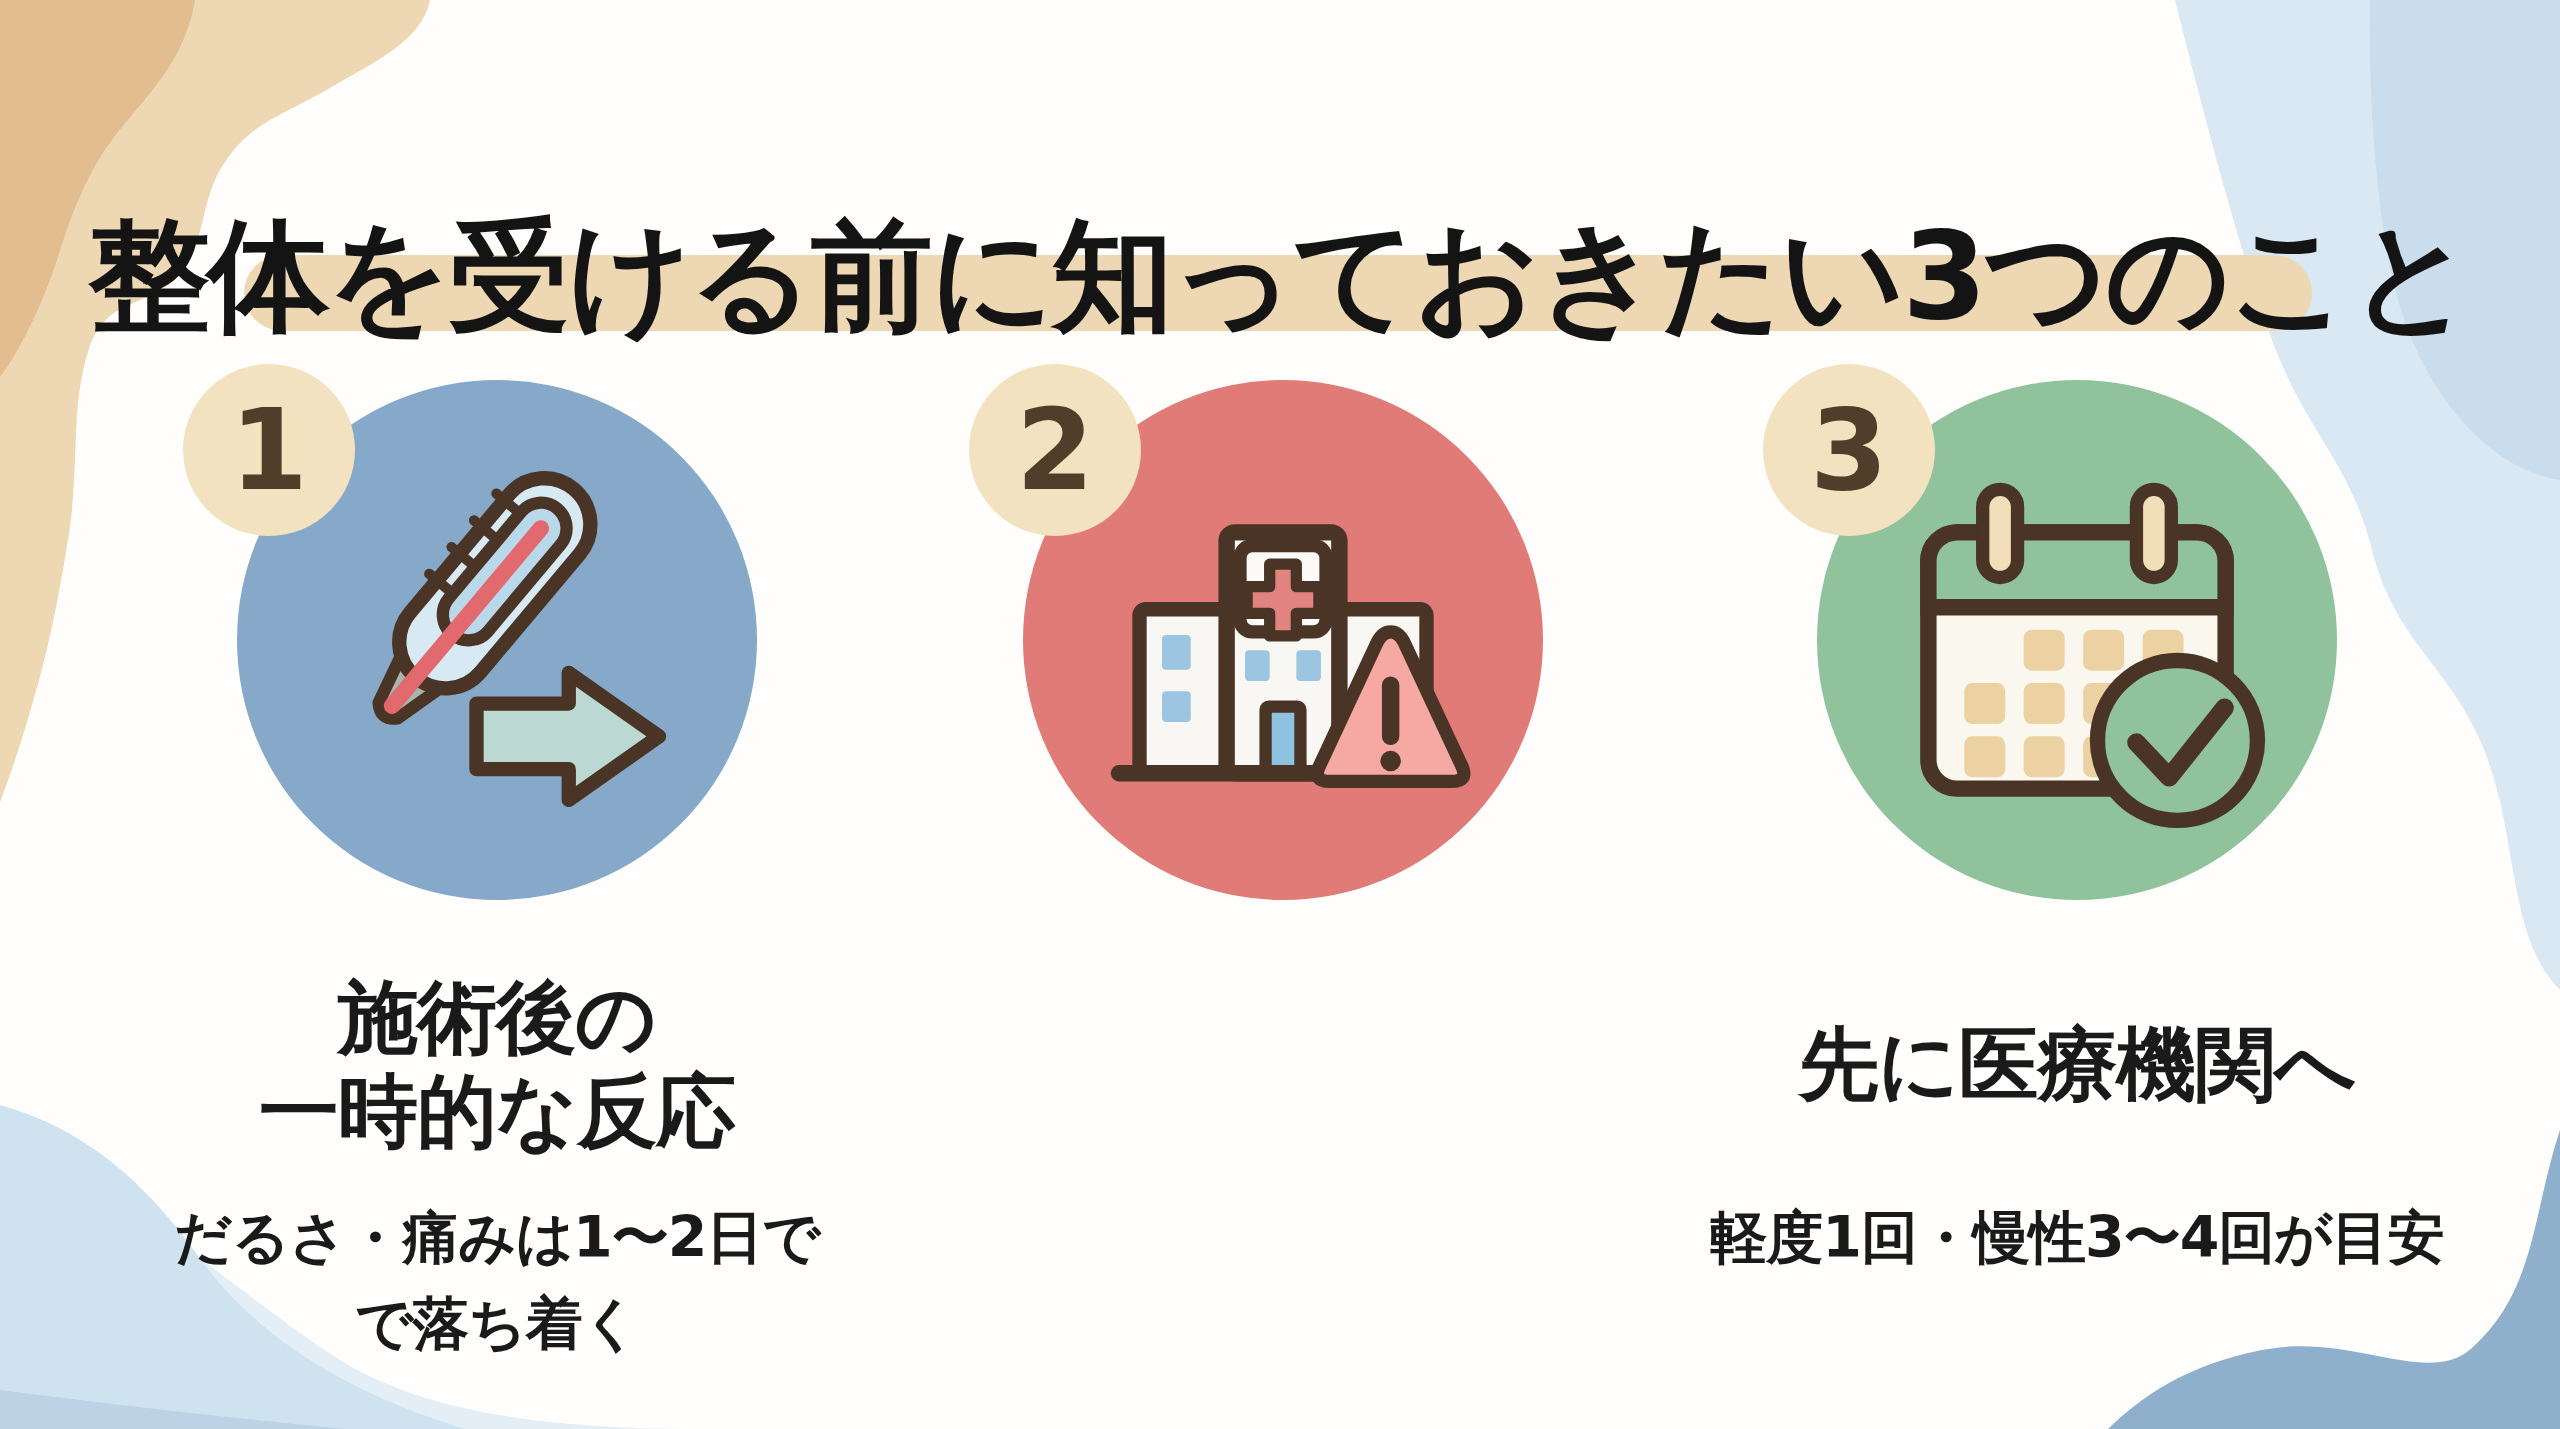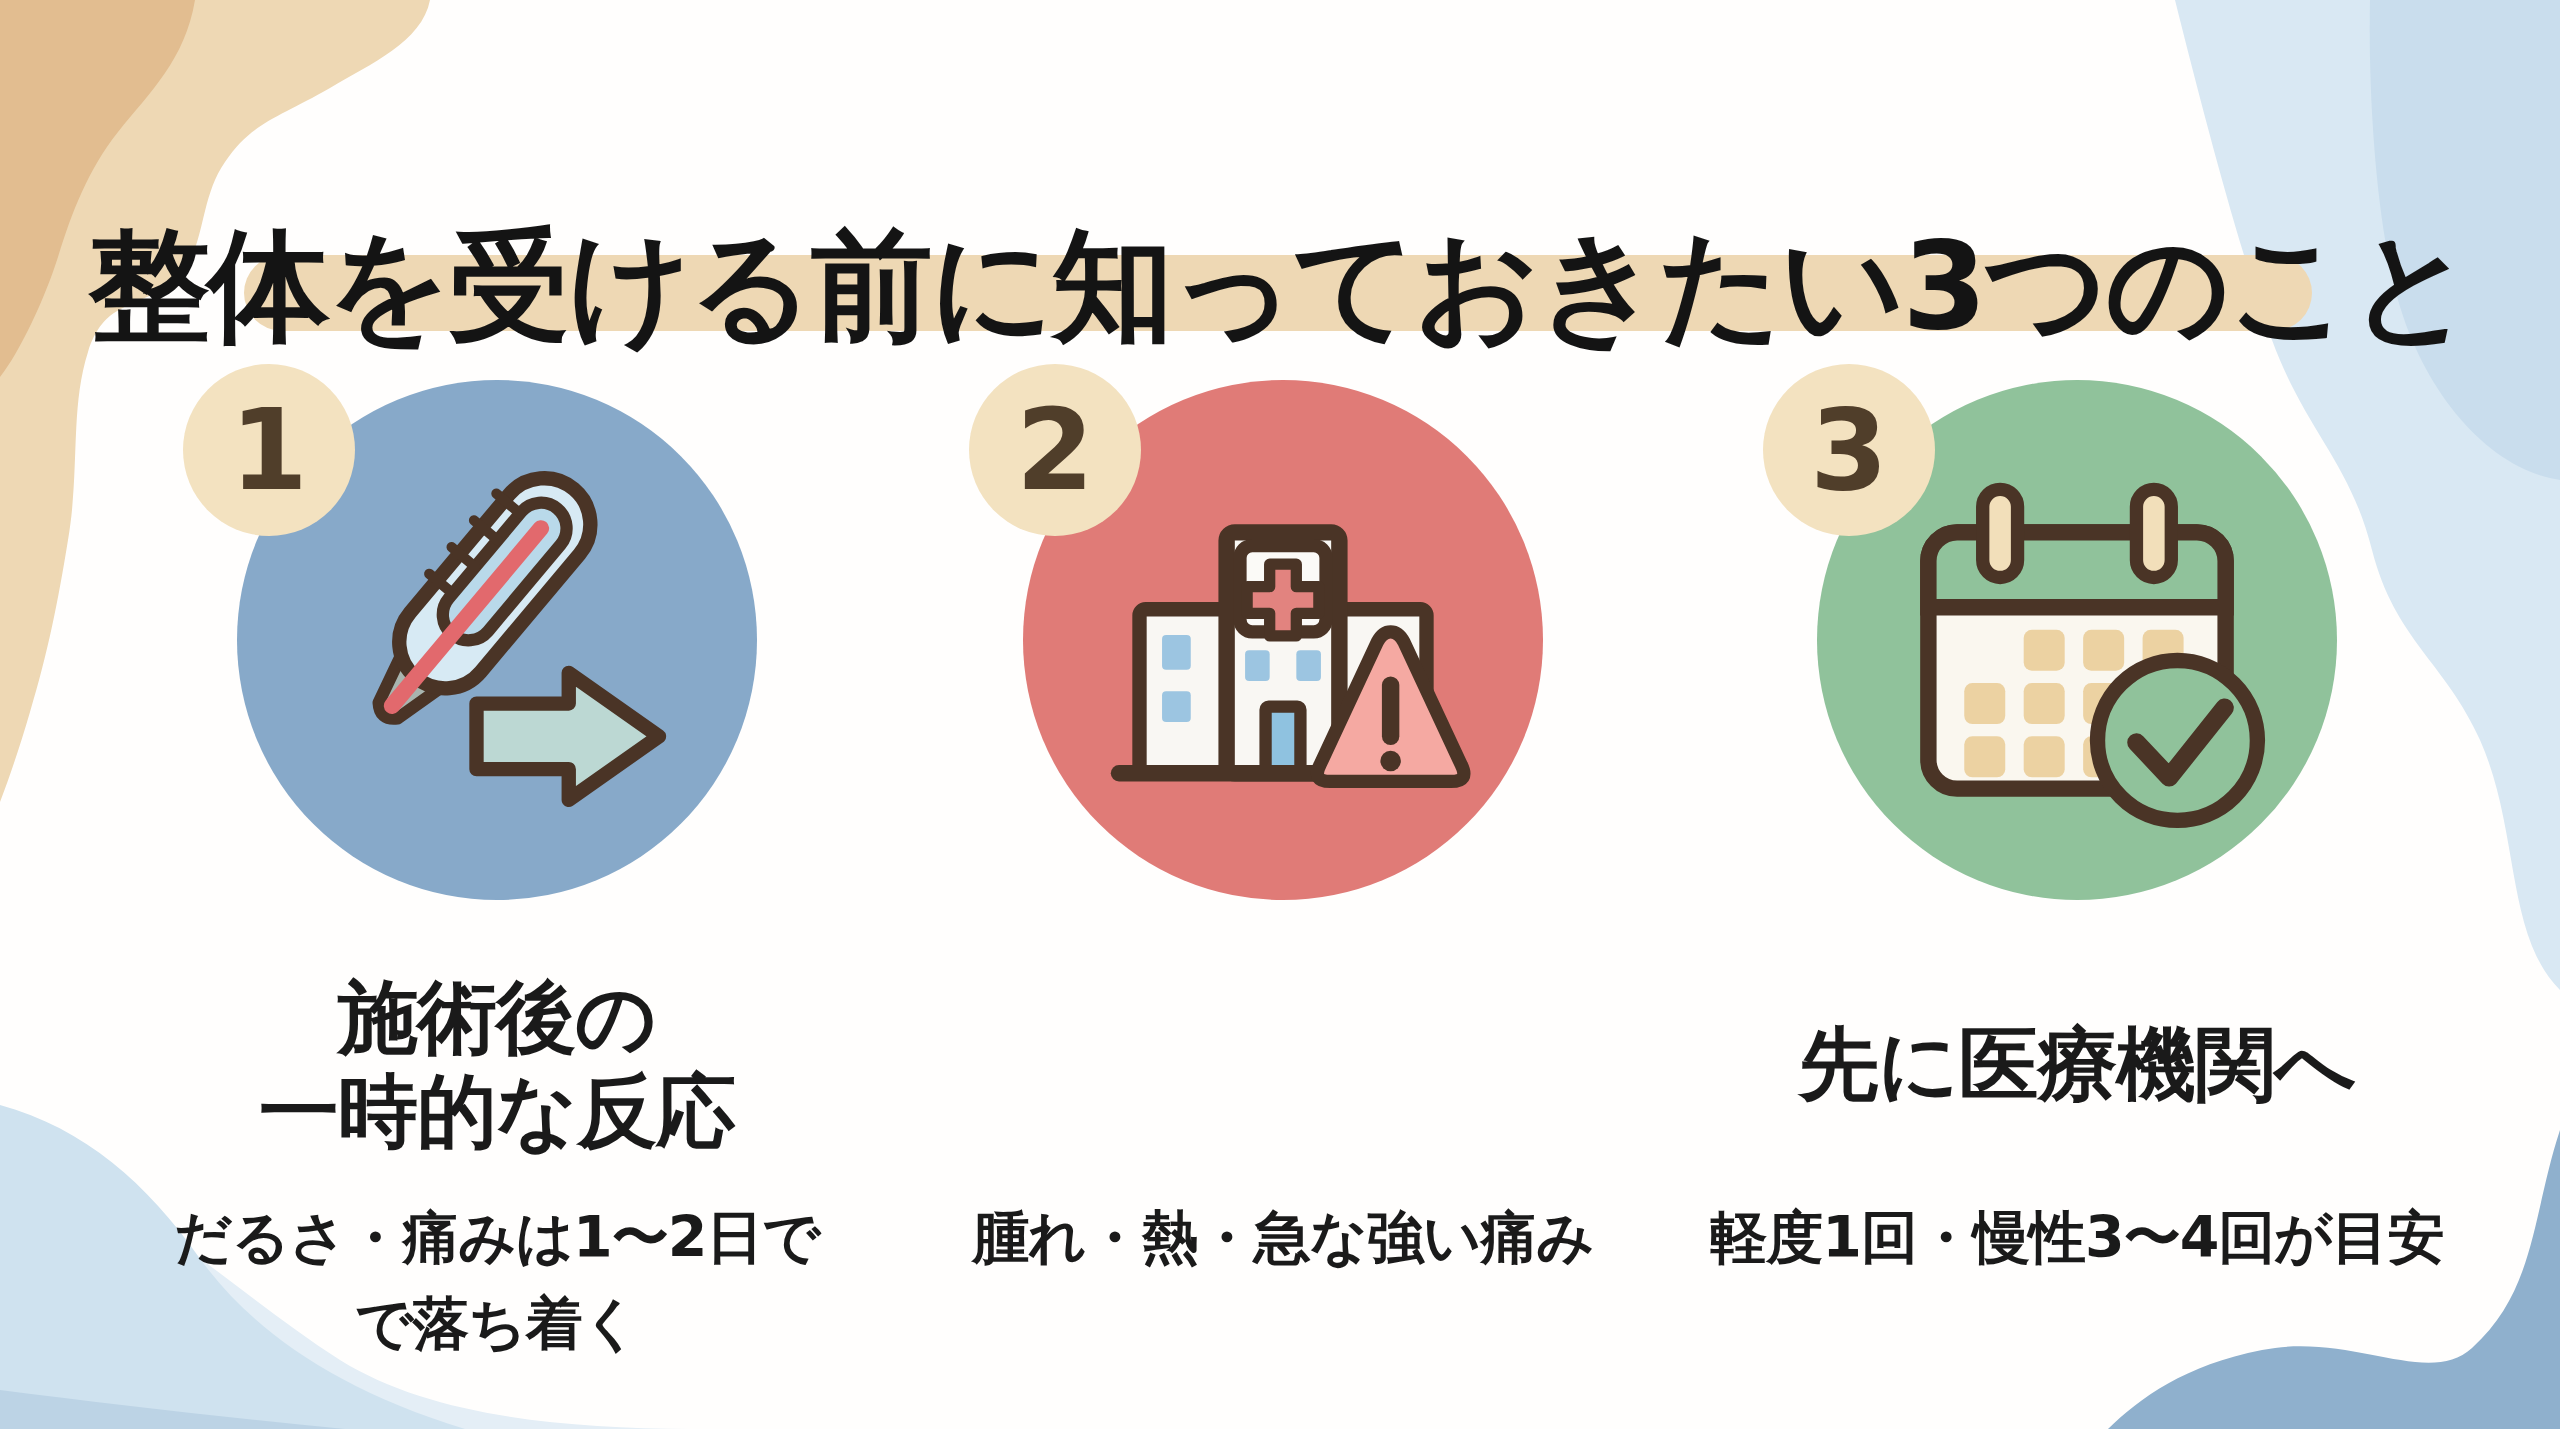--- a/index.html
+++ b/index.html
@@ -10,21 +10,21 @@
   }
   svg{display:block;}
   
   .decor-layer{position:absolute;inset:0;width:2560px;height:1429px;z-index:0;pointer-events:none;}
   
   .title-highlight{
     position:absolute;left:244px;top:255px;width:2068px;height:76px;
     background:#eed8b4;border-radius:38px;z-index:1;
   }
   .page-title{
-    position:absolute;left:0;top:112px;width:100%;text-align:center;
+    position:absolute;left:0;top:102px;width:100%;text-align:center;
     font-size:122px;font-weight:900;color:#141414;letter-spacing:-3px;
     line-height:185px;z-index:2;white-space:nowrap;
   }
   
   .columns{position:absolute;left:0;top:380px;width:2560px;height:1020px;z-index:2;}
   .column{position:absolute;top:0;width:880px;height:1020px;}
   .column.c1{left:57px;}
   .column.c2{left:843px;}
   .column.c3{left:1637px;}
   .icon-circle{
@@ -127,21 +127,20 @@
         <g>
           <path d="M305,192 Q313,192 318,202 L374,322 Q382,338 364,338 L246,338 Q228,338 236,322 L292,202 Q297,192 305,192 Z" fill="#f5a9a2" stroke="#4a3426" stroke-width="13" stroke-linejoin="round"></path>
           <line x1="305" y1="244" x2="305" y2="294" stroke="#4a3426" stroke-width="17" stroke-linecap="round"></line>
           <circle cx="305" cy="318" r="10" fill="#4a3426"></circle>
         </g>
       </svg>
     </div>
     <div class="badge">
       <span>2</span>
     </div>
-    <div class="item-subtext">腫れ・熱・急な強い痛み</div>
   </div>
 
   <div class="column c3">
     <div class="icon-circle">
       <svg viewBox="0 0 400 400">
 
         <rect x="55" y="95" width="290" height="250" rx="28" fill="#faf7ef" stroke="#4a3426" stroke-width="16"></rect>
 
         <path d="M83,95 h234 a28,28 0 0 1 28,28 v45 h-290 v-45 a28,28 0 0 1 28,-28 z" fill="#90c29b" stroke="#4a3426" stroke-width="16"></path>
 

